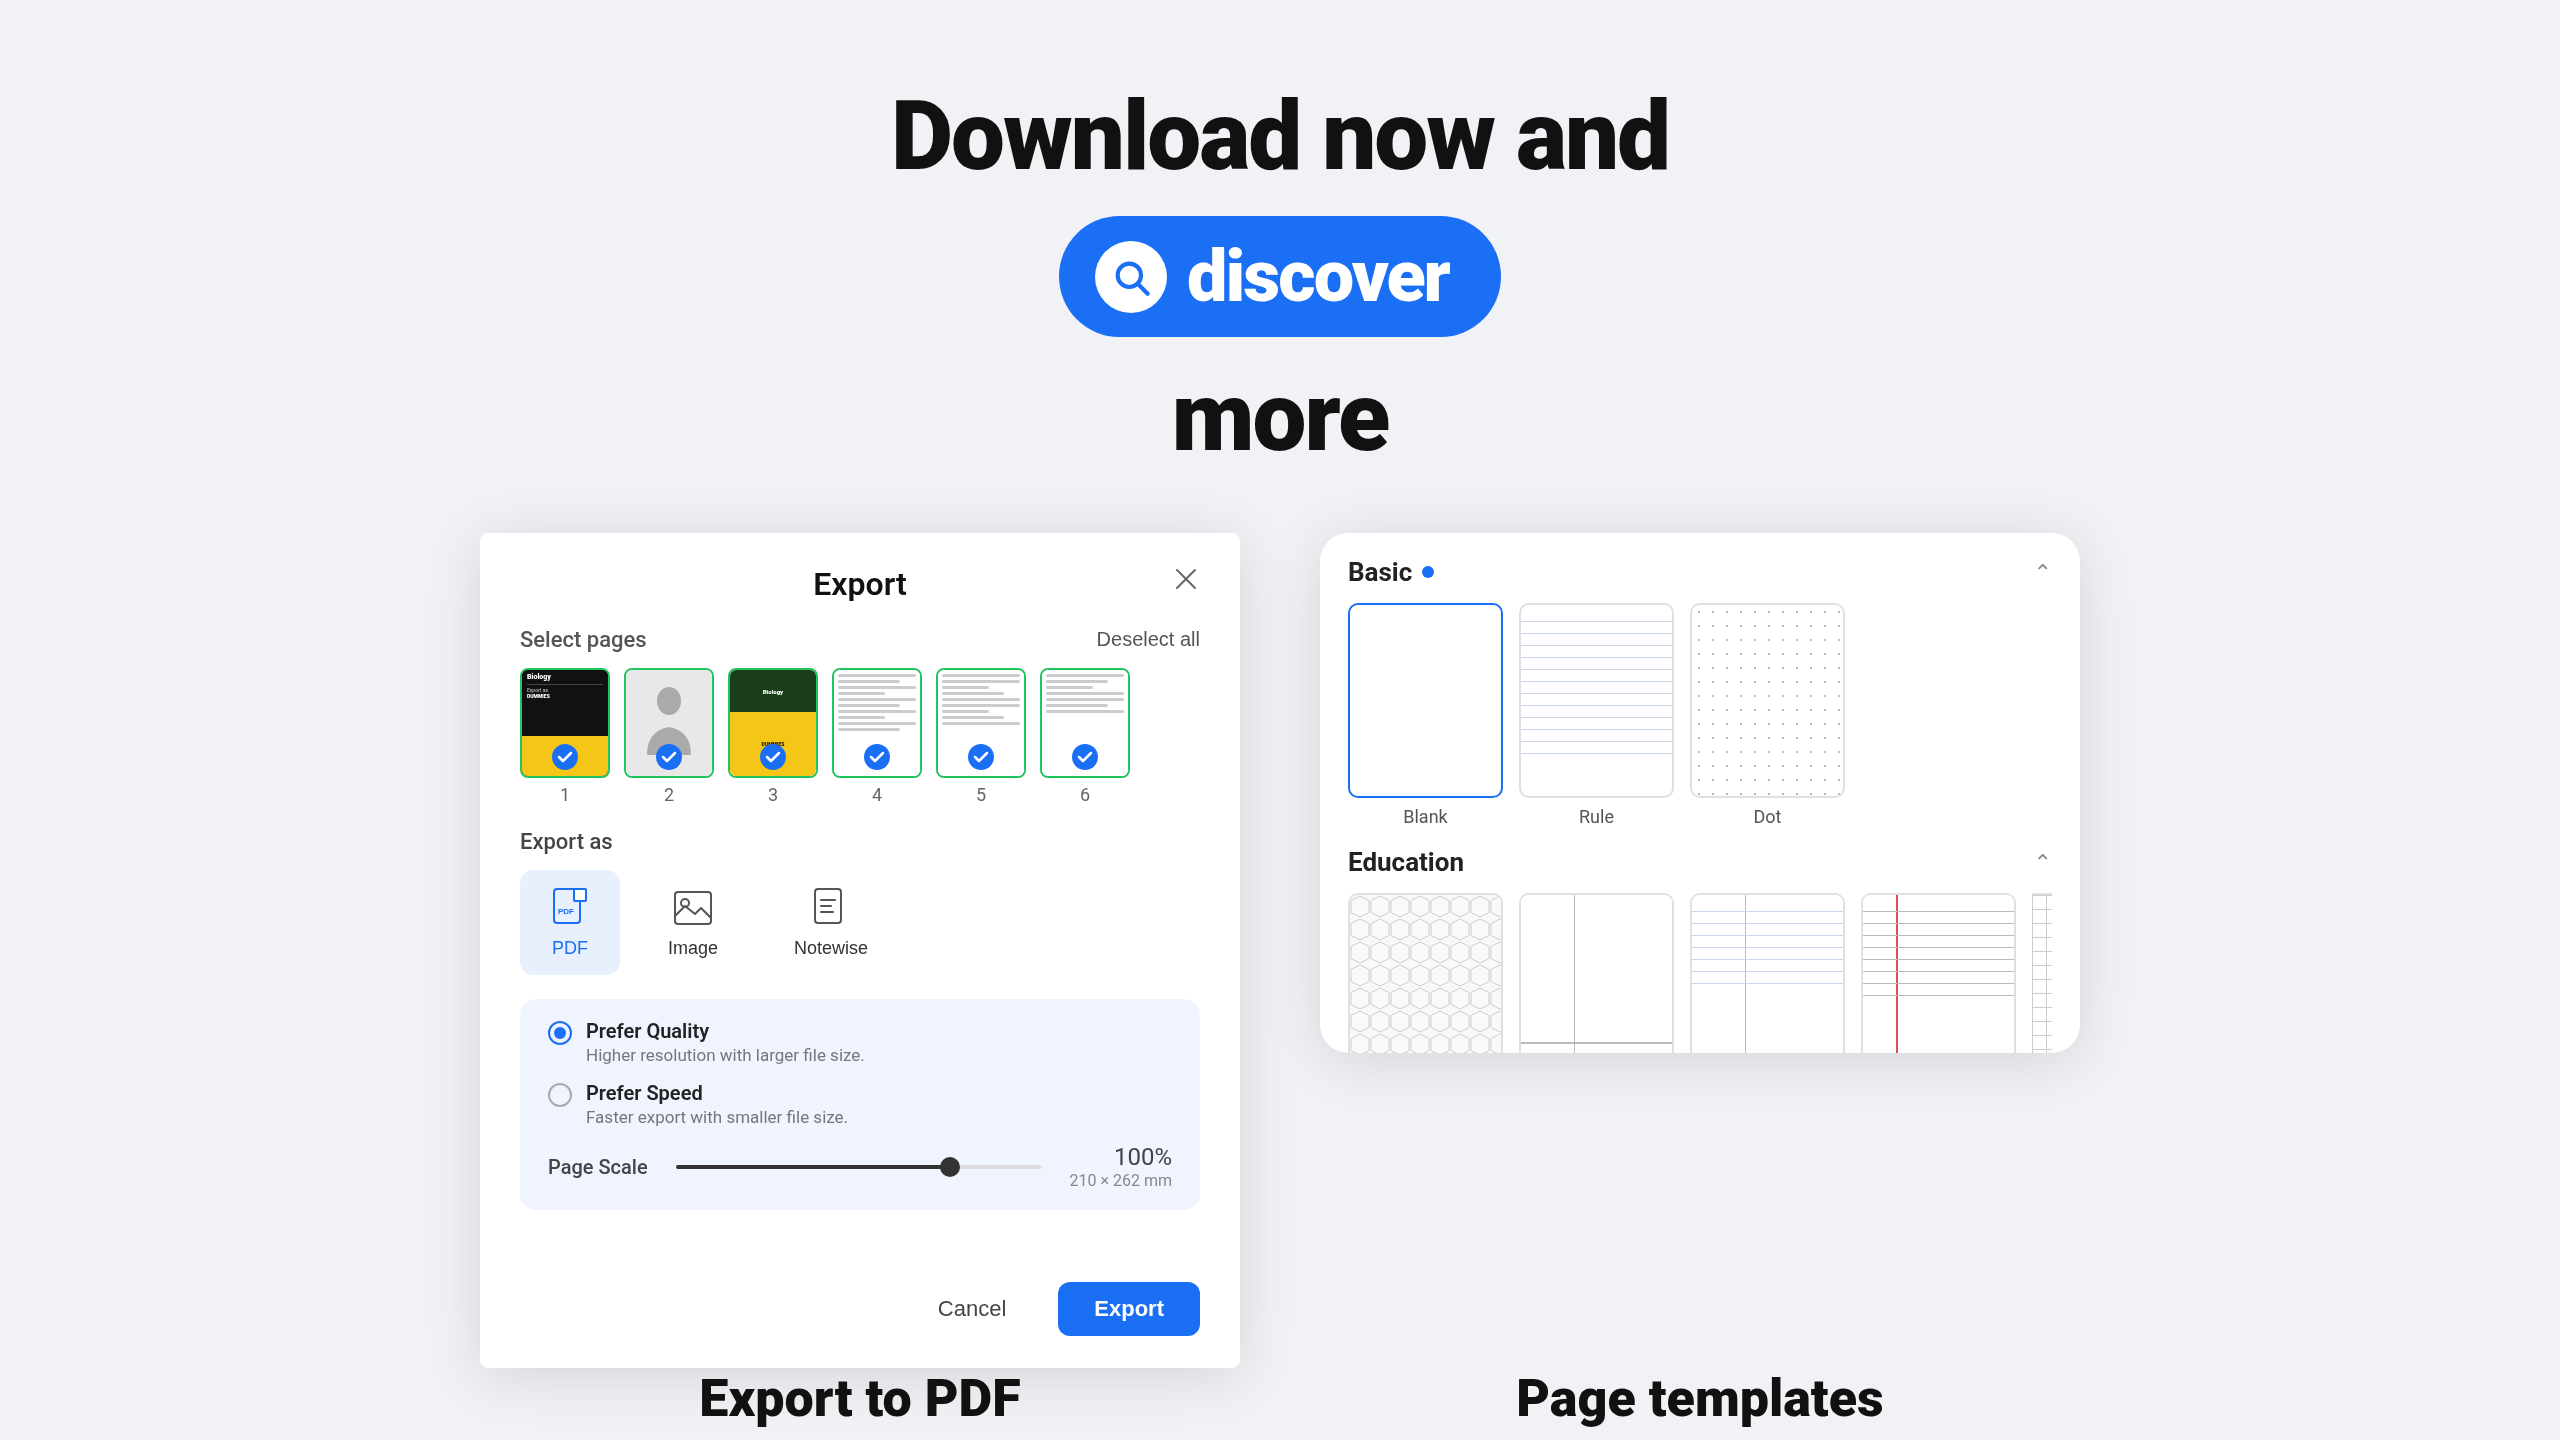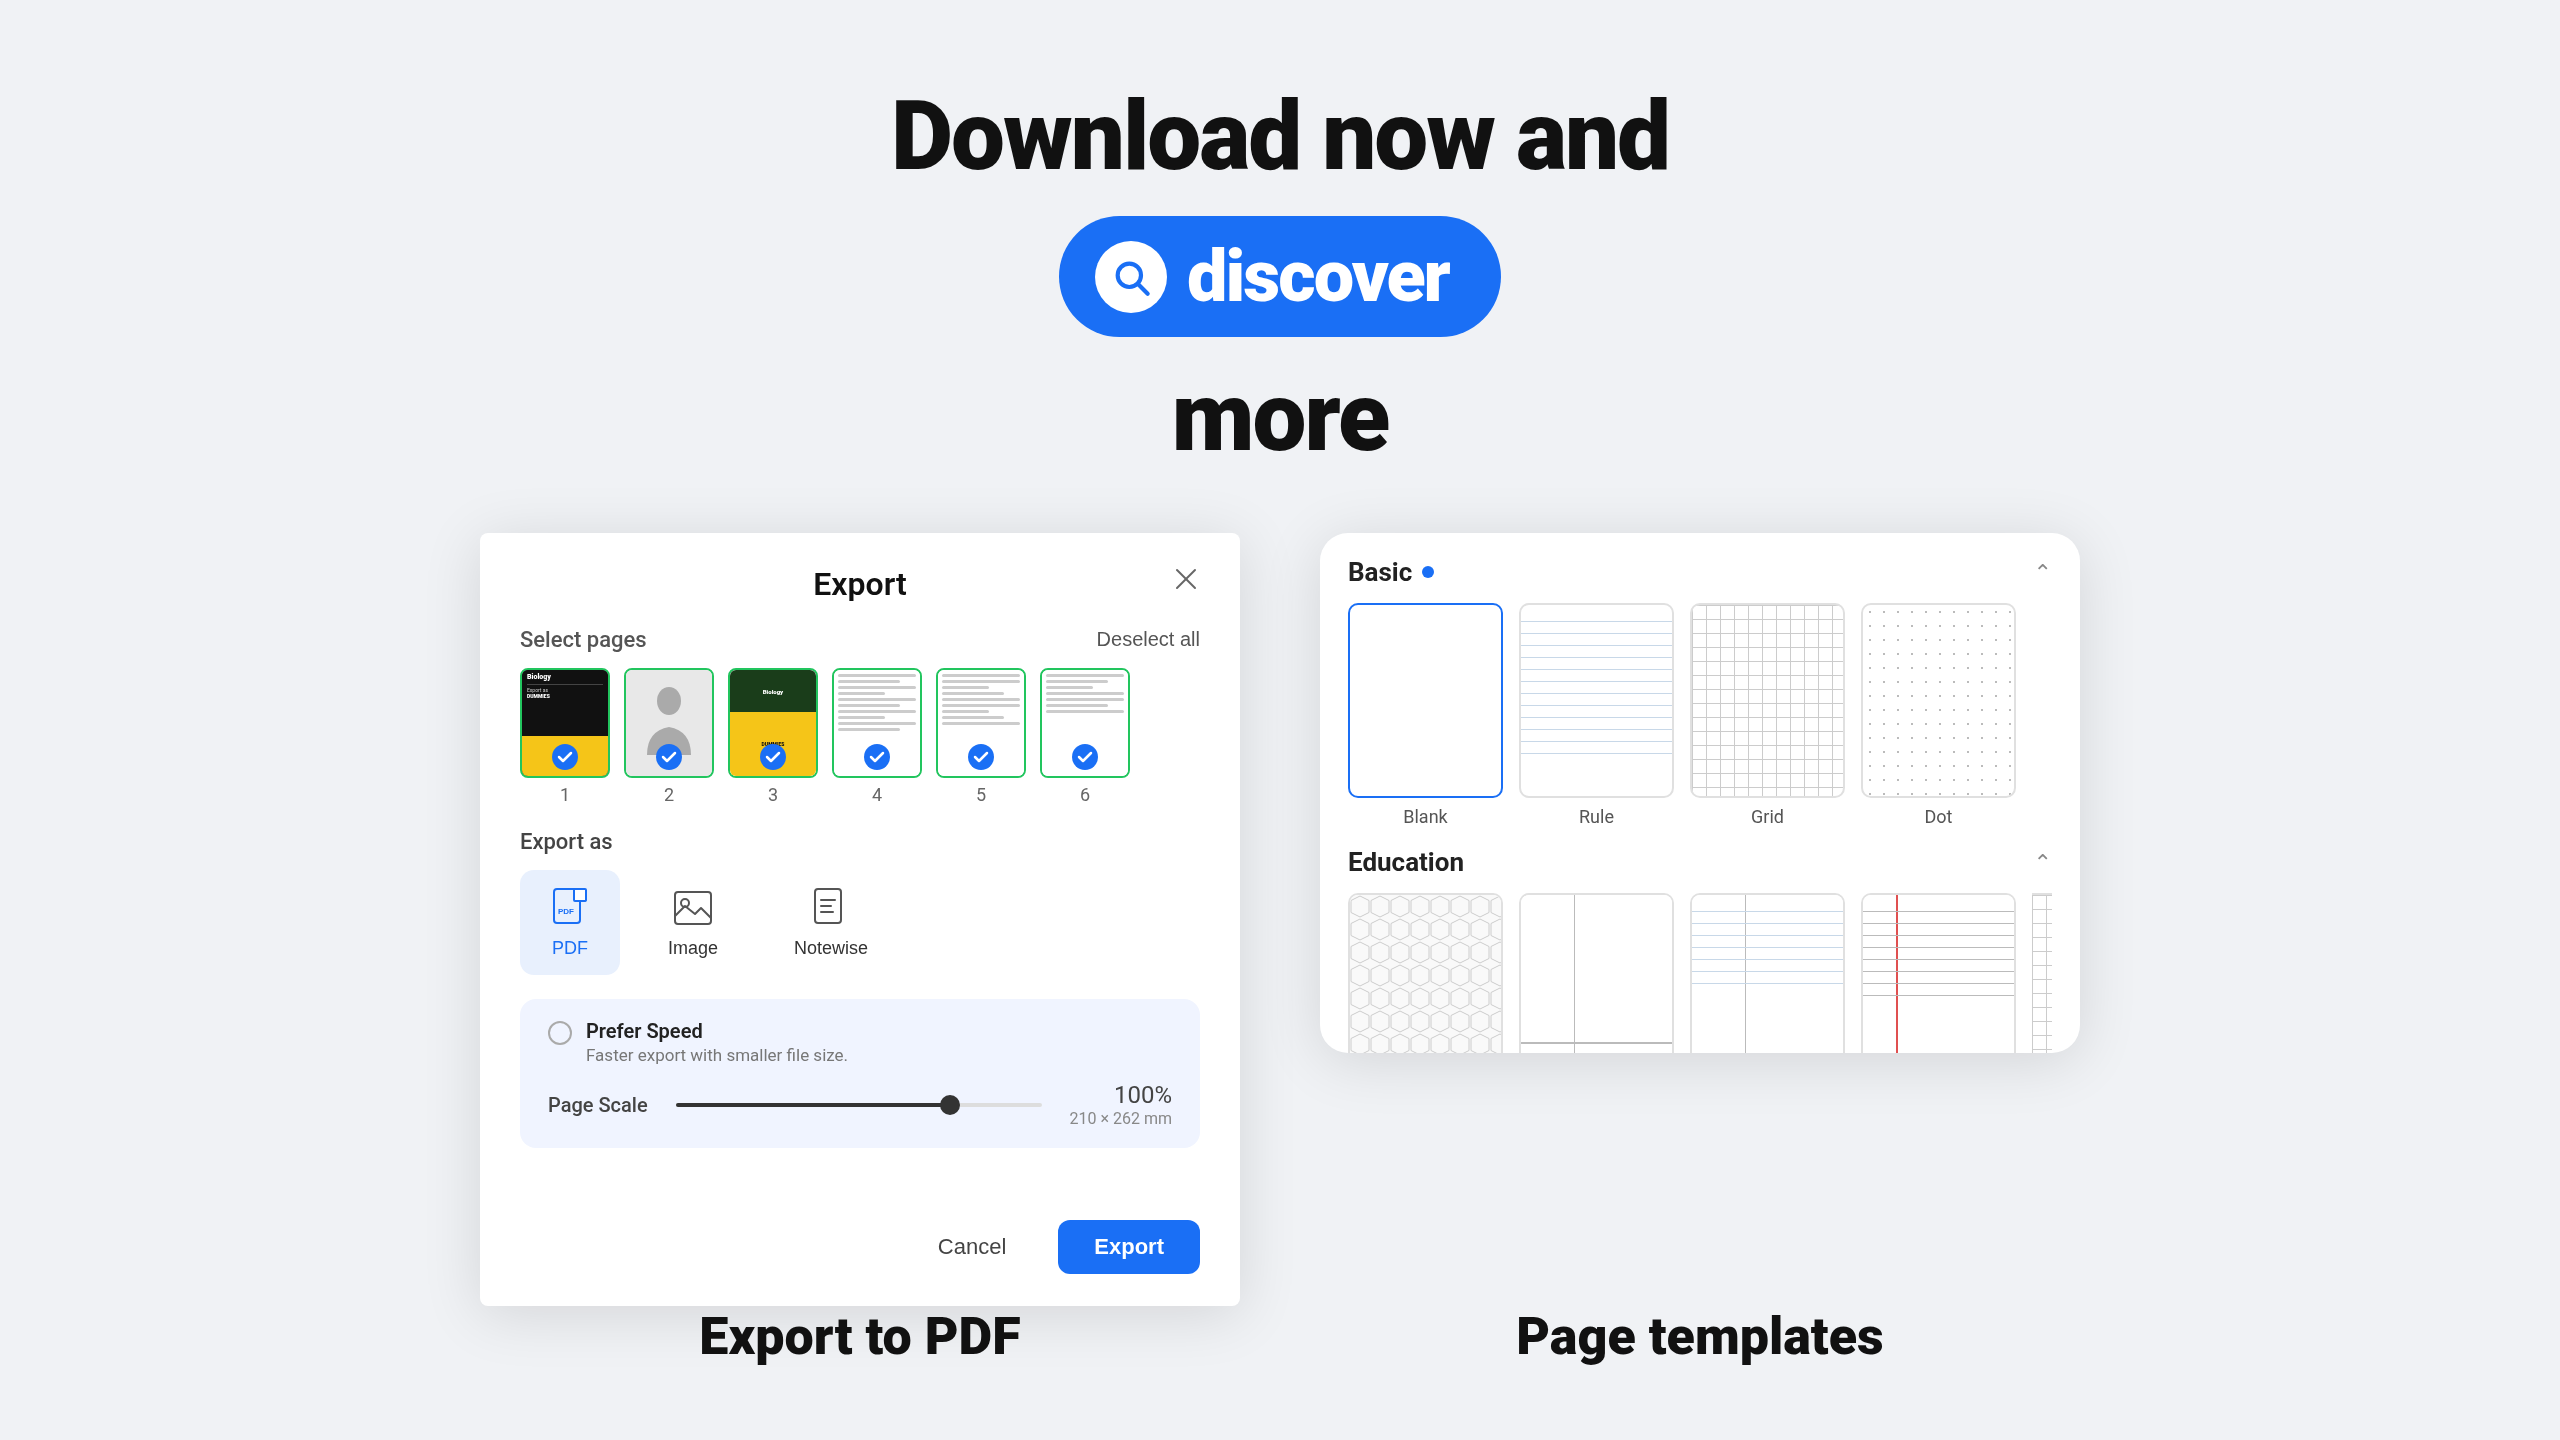--- a/index.html
+++ b/index.html
@@ -831,20 +831,29 @@
             <svg width="36" height="40" viewBox="0 0 36 40" fill="none">
               <rect x="2" y="1" width="26" height="34" rx="3" stroke="#555" stroke-width="2" fill="none"></rect>
               <path d="M8 12 L22 12 M8 18 L18 18 M8 24 L20 24" stroke="#555" stroke-width="2" stroke-linecap="round"></path>
             </svg>
           </div>
           <span class="export-option-label">Notewise</span>
         </button>
       </div>
 
       <div class="quality-box">
+        <div class="quality-option">
+          <div class="radio-outer">
+            <div class="radio-inner"></div>
+          </div>
+          <div class="quality-text">
+            <div class="q-title">Prefer Quality</div>
+            <div class="q-desc">Higher resolution with larger file size.</div>
+          </div>
+        </div>
         <div class="quality-option">
           <div class="radio-outer" style="border-color:#aaa;">
           </div>
           <div class="quality-text">
             <div class="q-title">Prefer Speed</div>
             <div class="q-desc">Faster export with smaller file size.</div>
           </div>
         </div>
 
         <div class="scale-row" style="margin-top:8px;">
@@ -896,26 +905,20 @@
               <div class="ruled-line"></div>
             <div class="ruled-line"></div>
               <div class="ruled-line"></div>
             <div class="ruled-line"></div>
               <div class="ruled-line"></div>
           </div>
         </div>
         <span class="template-name">Rule</span>
       </div>
 
-      <div class="template-item">
-        <div class="template-thumb">
-          <div class="grid-pattern"></div>
-        </div>
-        <span class="template-name">Grid</span>
-      </div>
 
       <div class="template-item">
         <div class="template-thumb">
           <div class="dot-pattern"></div>
         </div>
         <span class="template-name">Dot</span>
       </div>
     </div>
 
     <div class="template-section-header">

